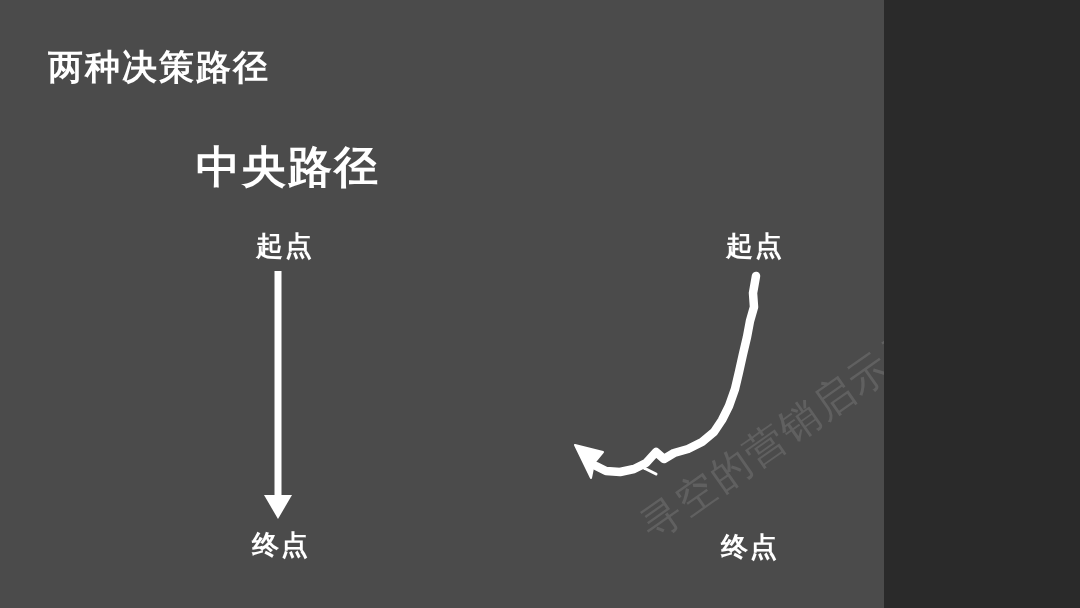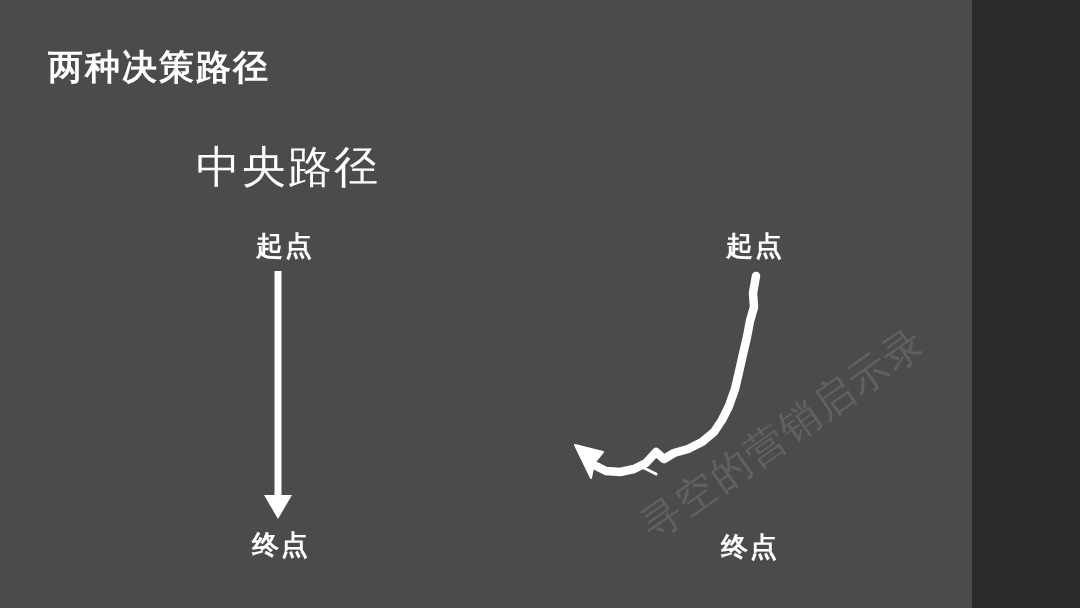--- a/index.html
+++ b/index.html
@@ -2,21 +2,21 @@
 <html><head>
 <meta charset="utf-8">
 <style>
   html, body {
     margin: 0;
     padding: 0;
     background: #2a2a2a;
   }
   .slide {
     position: relative;
-    width: 972px;
+    width: 884px;
     height: 608px;
     background: #4b4b4b;
     overflow: hidden;
     font-family: "Liberation Sans", "DejaVu Sans", sans-serif;
     color: #ffffff;
   }
   .slide-title {
     position: absolute;
     left: 48px;
     top: 44px;
@@ -24,21 +24,21 @@
     font-weight: 800;
     letter-spacing: 2px;
     color: #ffffff;
   }
   .col-header {
     position: absolute;
     top: 138px;
     width: 360px;
     text-align: center;
     font-size: 44px;
-    font-weight: 400;
+    font-weight: 700;
     letter-spacing: 2px;
     color: #ffffff;
   }
   .col-header.central   { left: 108px; }   
   .col-header.peripheral{ left: 567px; }   
   .endpoint-label {
     position: absolute;
     width: 120px;
     text-align: center;
     font-size: 27px;

